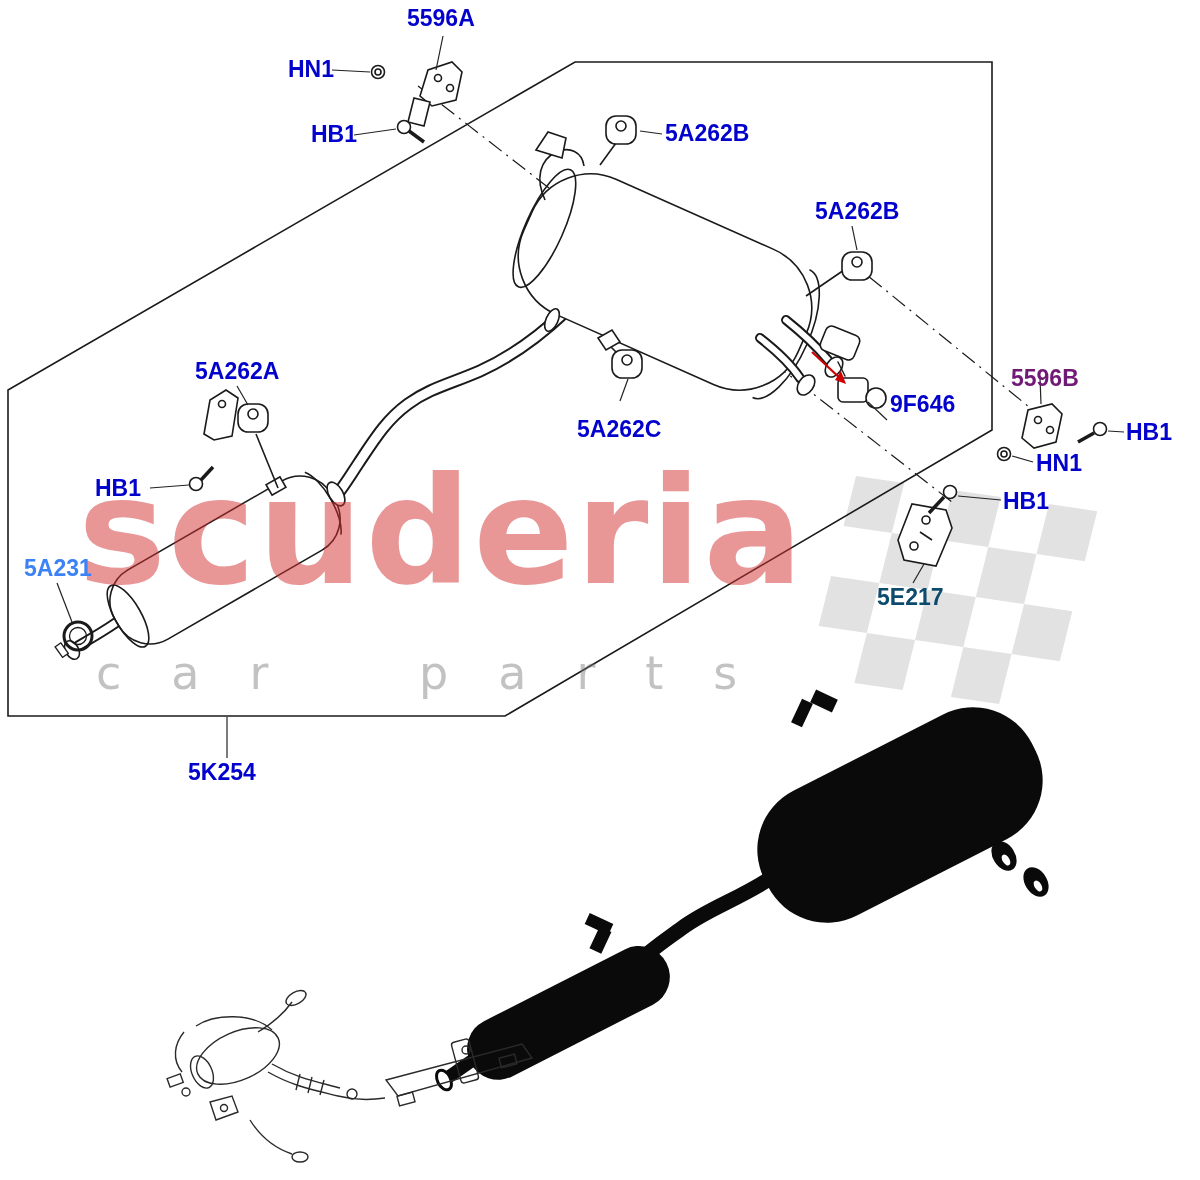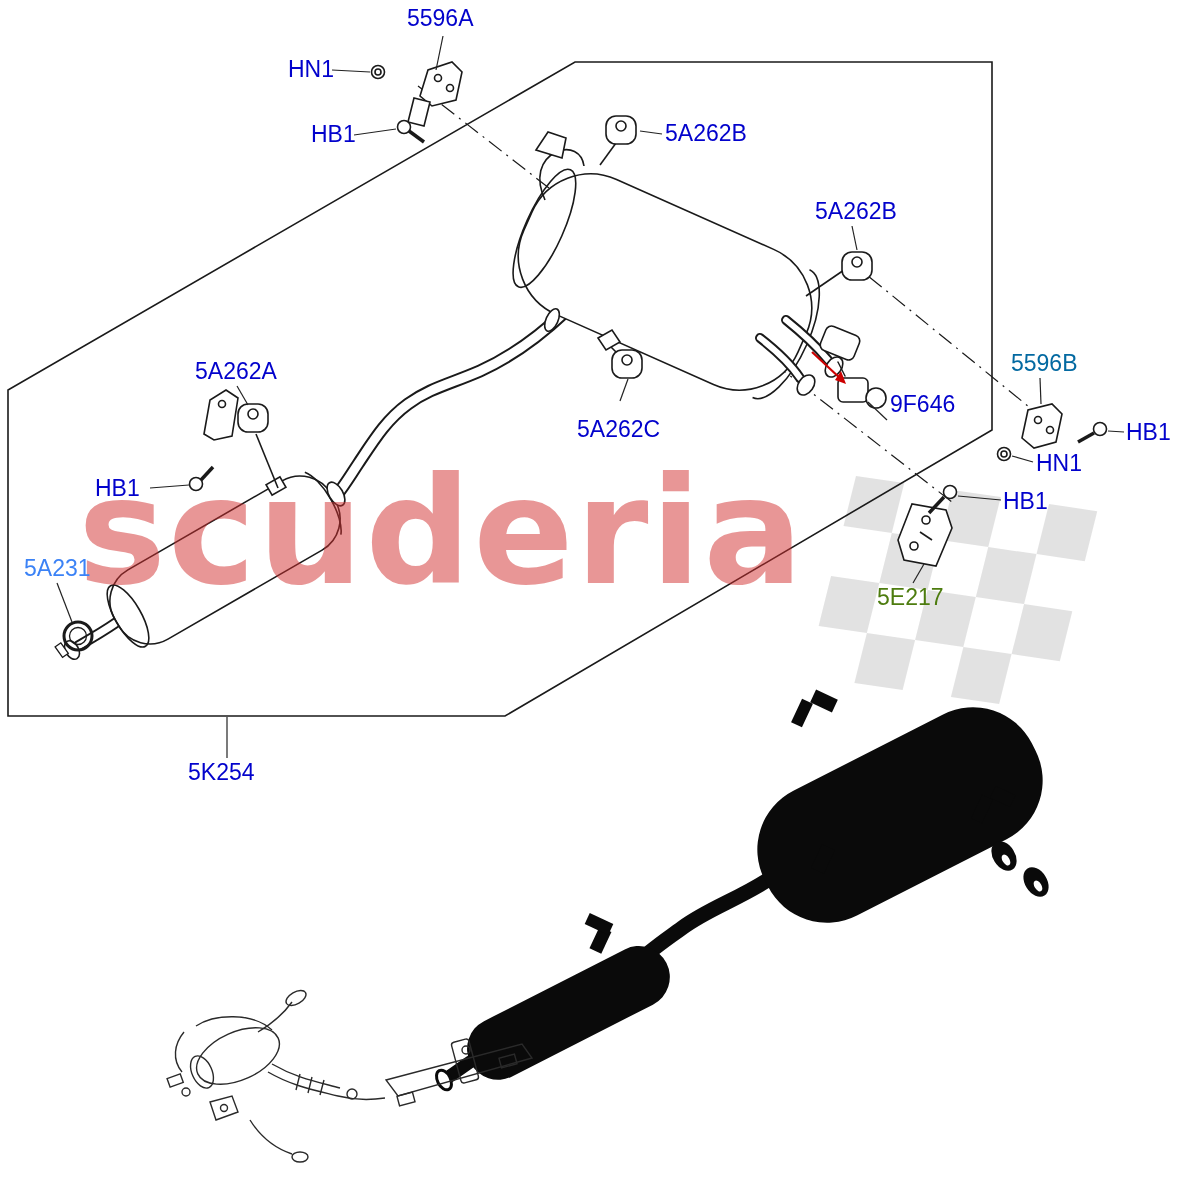--- a/index.html
+++ b/index.html
@@ -7,20 +7,21 @@
   body { font-family:"Liberation Sans", sans-serif; }
   .canvas {
     position:relative; width:1200px; height:1180px;
     background:#ffffff; overflow:hidden;
   }
   .canvas > svg { position:absolute; left:0; top:0; }
   .part-label {
     position:absolute; font-size:23px; line-height:1.1;
     color:#0000cc; white-space:nowrap; cursor:pointer;
     font-family:"Liberation Sans", sans-serif;
+    font-weight:bold;
   }
   .watermark-brand {
     position:absolute; left:78px; top:458px;
     font-size:148px; font-weight:bold; line-height:1; letter-spacing:2px;
     font-family:"DejaVu Sans", sans-serif;
     color:rgba(210,45,45,0.5);
     pointer-events:none; user-select:none;
   }
   .watermark-sub {
     position:absolute; left:96px; top:650px;
@@ -259,31 +260,32 @@
       <circle cx="466" cy="1050" r="4"></circle>
       <circle cx="352" cy="1094" r="5"></circle>
       <path d="M210,1102 L232,1096 L238,1112 L216,1120 Z"></path>
       <circle cx="224" cy="1108" r="3.5"></circle>
       <path d="M250,1120 C260,1136 274,1148 292,1154"></path>
       <ellipse cx="300" cy="1157" rx="8" ry="5"></ellipse>
     </g>
   </svg>
 
   <div class="watermark-brand" style="color: rgba(210, 45, 45, 0.5);">scuderia</div>
+  <div class="watermark-sub" style="color: rgba(120, 120, 120, 0.45);">car parts</div>
 
   <div class="part-label" style="left: 407px; top: 6px; color: rgb(2, 2, 204);">5596A</div>
   <div class="part-label" style="left: 288px; top: 57px; color: rgb(2, 2, 204);">HN1</div>
   <div class="part-label" style="left: 311px; top: 122px; color: rgb(2, 2, 204);">HB1</div>
   <div class="part-label" style="left: 665px; top: 121px; color: rgb(2, 2, 204);">5A262B</div>
   <div class="part-label" style="left: 815px; top: 199px; color: rgb(2, 2, 204);">5A262B</div>
   <div class="part-label" style="left: 195px; top: 359px; color: rgb(2, 2, 204);">5A262A</div>
   <div class="part-label" style="left: 577px; top: 402px; color: rgb(2, 2, 204); margin-top: 15px;">5A262C</div>
-  <div class="part-label" style="left: 1011px; top: 351px; color: #0369a1;">5596B</div>
+  <div class="part-label" style="left: 1011px; top: 366px; color: #701a75;">5596B</div>
   <div class="part-label" style="left: 1126px; top: 420px; color: rgb(2, 2, 204);">HB1</div>
   <div class="part-label" style="left: 1036px; top: 451px; color: rgb(2, 2, 204);">HN1</div>
   <div class="part-label" style="left: 890px; top: 392px; color: rgb(2, 2, 204);">9F646</div>
   <div class="part-label" style="left: 95px; top: 476px; color: rgb(2, 2, 204);">HB1</div>
   <div class="part-label" style="left: 1003px; top: 489px; color: rgb(2, 2, 204);">HB1</div>
   <div class="part-label" style="left: 24px; top: 556px; color: #3b82f6;">5A231</div>
-  <div class="part-label" style="left: 877px; top: 585px; color: #4d7c0f;">5E217</div>
+  <div class="part-label" style="left: 877px; top: 585px; color: #0c4a6e;">5E217</div>
   <div class="part-label" style="left: 188px; top: 760px; color: rgb(2, 2, 204);">5K254</div>
 
 </div>
 
 </body></html>

